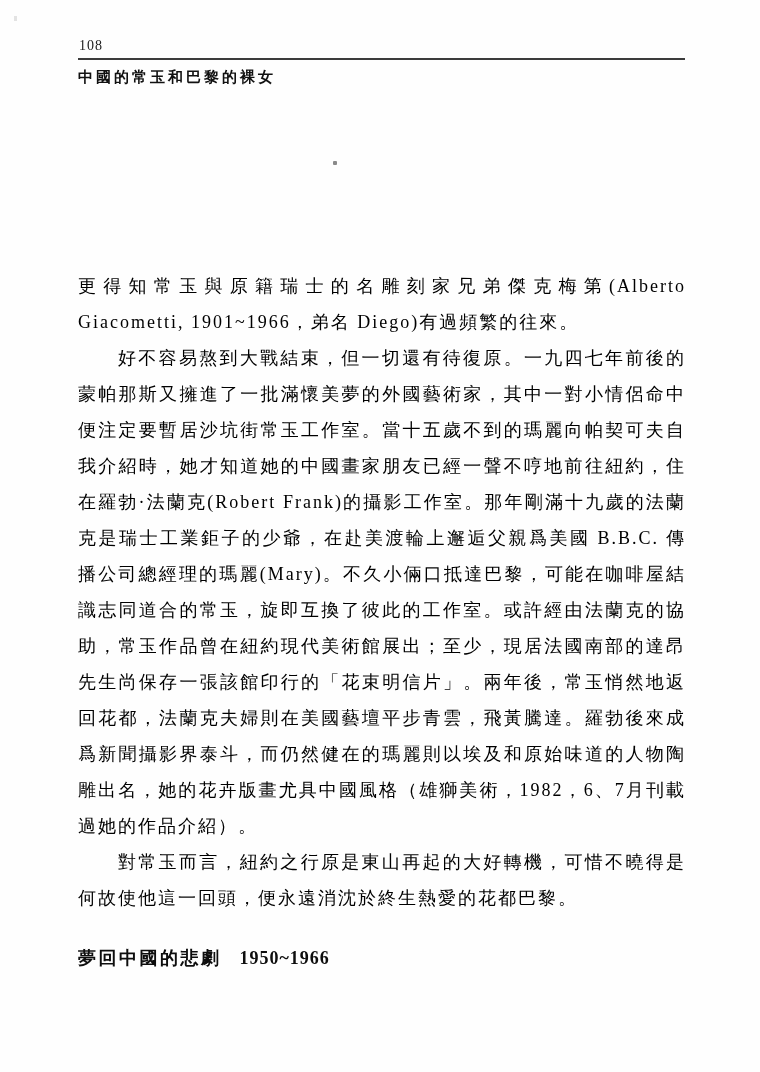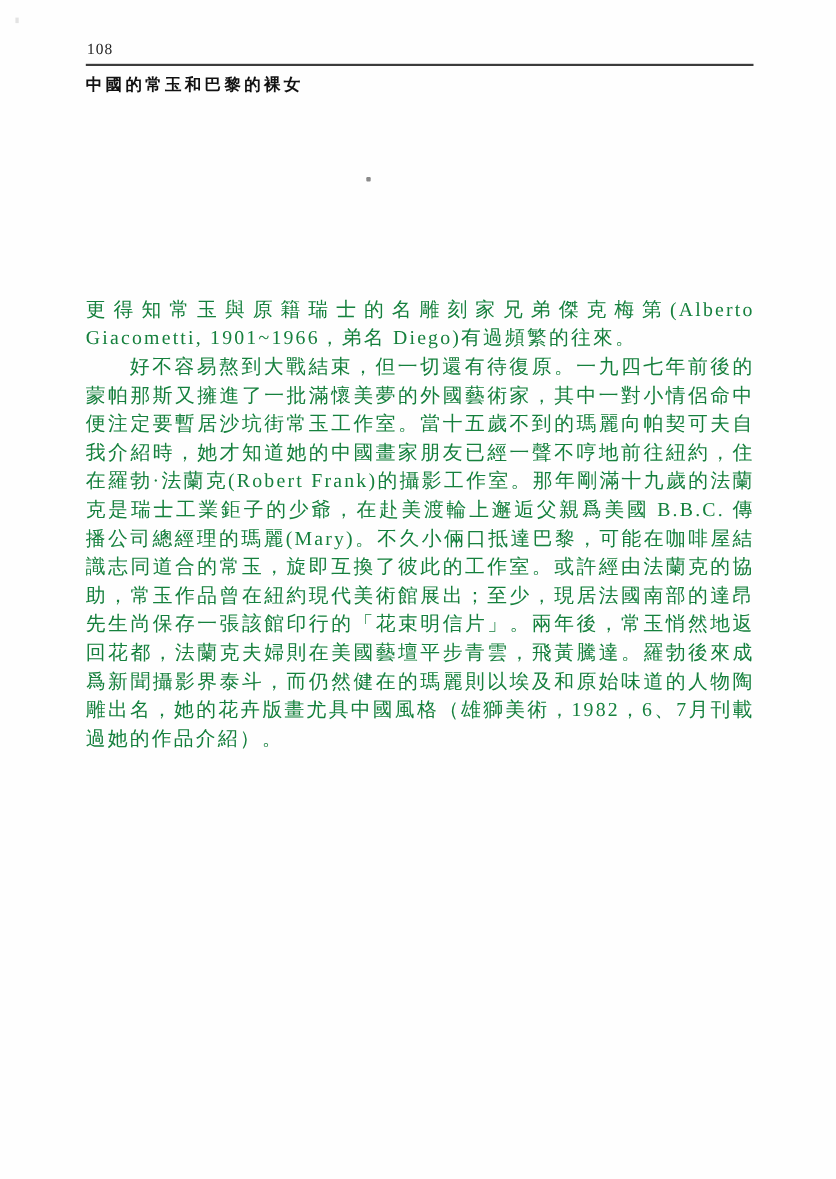--- a/index.html
+++ b/index.html
@@ -41,24 +41,24 @@
     letter-spacing: 3px;
     color: #111;
     white-space: nowrap;
   }
   .body-text {
     position: absolute;
     left: 78px;
     top: 268px;
     width: 608px;
     font-size: 18px;
-    line-height: 26px;
+    line-height: 36px;
     letter-spacing: 2px;
     text-align: justify;
-    color: #15803d;
+    color: #000000;
   }
   .body-text p {
     margin: 0;
     padding: 0;
     text-align: justify;
     text-align-last: left;
   }
   .body-text p.indent {
     text-indent: 40px;
   }
@@ -105,16 +105,20 @@
 
   <div class="head-rule"></div>
 
   <div class="running-head">中國的常玉和巴黎的裸女</div>
 
   <div class="artifact-dot"></div>
 
   <div class="body-text">
     <p>更得知常玉與原籍瑞士的名雕刻家兄弟傑克梅第(Alberto Giacometti, 1901~1966，弟名 Diego)有過頻繁的往來。</p>
     <p class="indent">好不容易熬到大戰結束，但一切還有待復原。一九四七年前後的蒙帕那斯又擁進了一批滿懷美夢的外國藝術家，其中一對小情侶命中便注定要暫居沙坑街常玉工作室。當十五歲不到的瑪麗向帕契可夫自我介紹時，她才知道她的中國畫家朋友已經一聲不哼地前往紐約，住在羅勃·法蘭克(Robert Frank)的攝影工作室。那年剛滿十九歲的法蘭克是瑞士工業鉅子的少爺，在赴美渡輪上邂逅父親爲美國 B.B.C. 傳播公司總經理的瑪麗(Mary)。不久小倆口抵達巴黎，可能在咖啡屋結識志同道合的常玉，旋即互換了彼此的工作室。或許經由法蘭克的協助，常玉作品曾在紐約現代美術館展出；至少，現居法國南部的達昂先生尚保存一張該館印行的「花束明信片」。兩年後，常玉悄然地返回花都，法蘭克夫婦則在美國藝壇平步青雲，飛黃騰達。羅勃後來成爲新聞攝影界泰斗，而仍然健在的瑪麗則以埃及和原始味道的人物陶雕出名，她的花卉版畫尤具中國風格（雄獅美術，1982，6、7月刊載過她的作品介紹）。</p>
+    <p class="indent">對常玉而言，紐約之行原是東山再起的大好轉機，可惜不曉得是何故使他這一回頭，便永遠消沈於終生熱愛的花都巴黎。</p>
   </div>
 
+  <div class="section-heading">
+    <span class="title">夢回中國的悲劇</span><span class="years">1950~1966</span>
+  </div>
 
 </div>
 
 </body></html>

